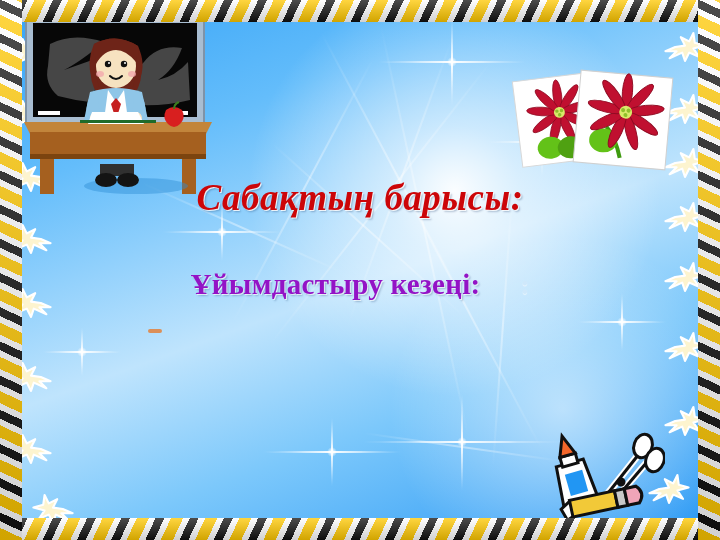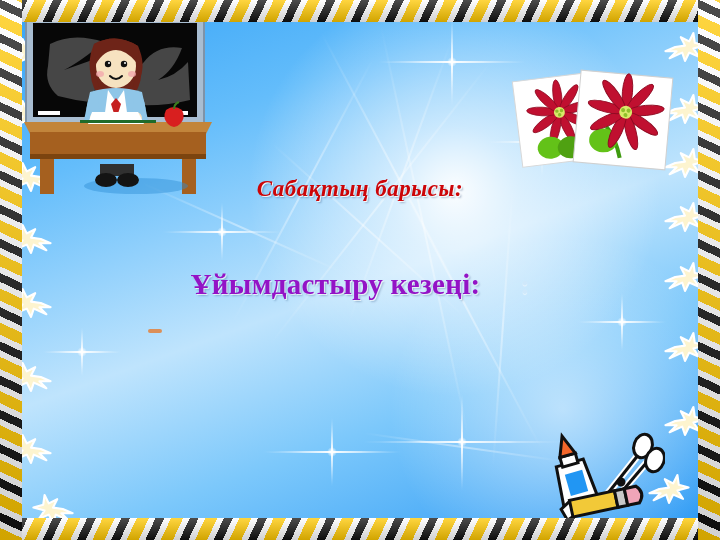--- a/index.html
+++ b/index.html
@@ -67,21 +67,21 @@
 
   
   #flowers{position:absolute;left:505px;top:62px;width:175px;height:115px;z-index:25;}
 
   
   #supplies{position:absolute;left:535px;top:428px;width:130px;height:92px;z-index:25;}
 
   
   #title-line{
     position:absolute;left:0;top:176px;width:720px;text-align:center;z-index:30;
-    color:#cc0508;font-style:italic;font-weight:bold;font-size:23px;letter-spacing:.5px;
+    color:#cc0508;font-style:italic;font-weight:bold;font-size:37px;letter-spacing:.5px;
     text-shadow:1px 1px 0 rgba(255,255,255,.85), 2px 2px 2px rgba(0,40,90,.28);
   }
   #subtitle-row{
     position:absolute;left:0;top:268px;width:720px;z-index:30;
     display:flex;align-items:baseline;justify-content:center;gap:40px;
   }
   #subtitle{
     color:#9313c6;font-weight:bold;font-size:29px;letter-spacing:.3px;
     text-shadow:1px 1px 0 rgba(255,255,255,.7), 2px 2px 2px rgba(0,40,90,.25);
     white-space:nowrap;

